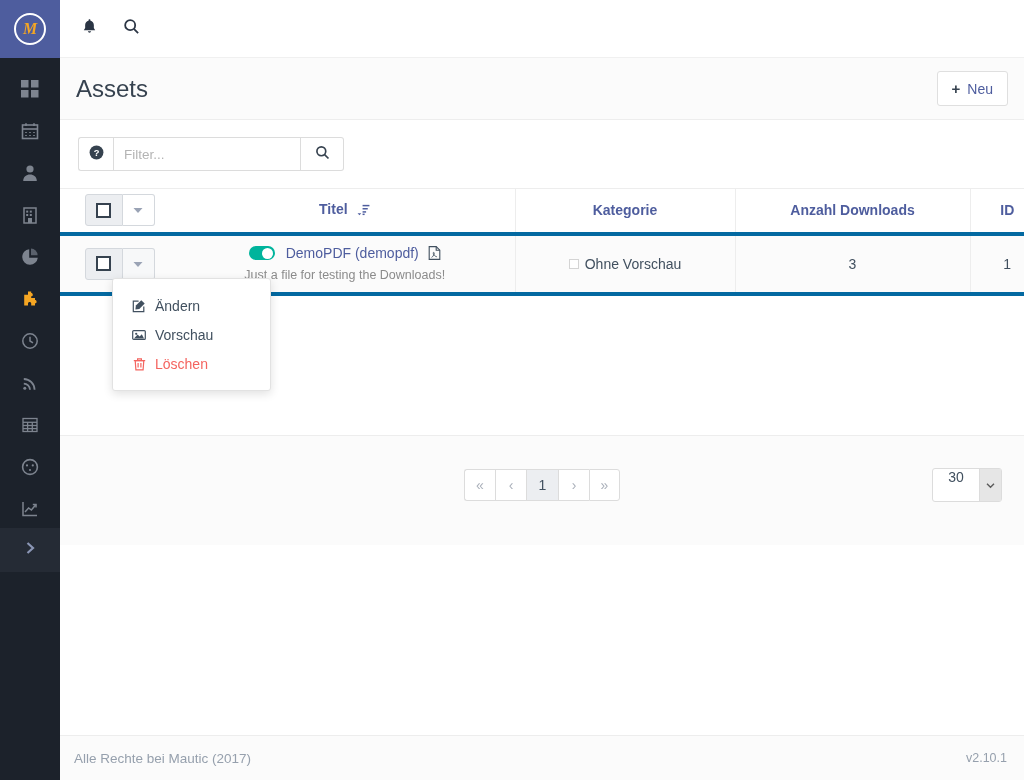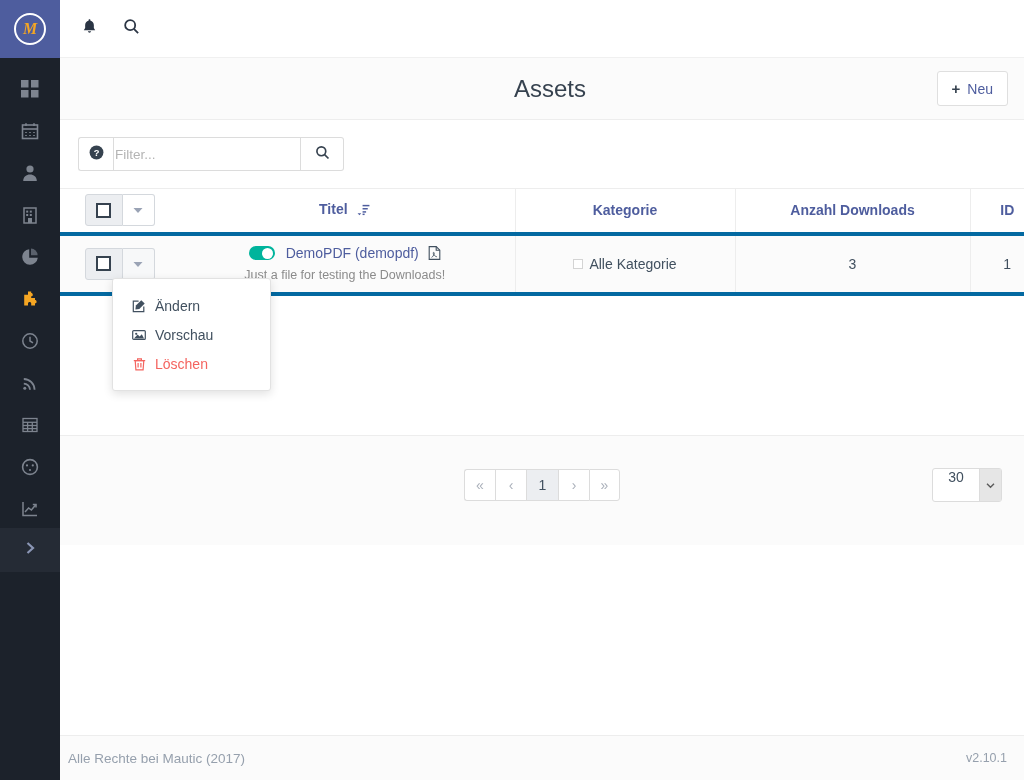--- a/index.html
+++ b/index.html
@@ -89,21 +89,21 @@
     color: #2b3544;
     display: flex; align-items: center;
   }
 
   
   #page-header {
     position: absolute; left: 60px; top: 58px;
     width: 964px; height: 62px;
     background: #fbfbfb;
     border-bottom: 1px solid #ededed;
-    display: flex; align-items: center; justify-content: center;
+    display: flex; align-items: center;
   }
   #page-title {
     margin-left: 16px;
     font-size: 24px; color: #36424f; font-weight: 400;
   }
   #new-button {
     position: absolute; right: 16px; top: 13px;
     height: 35px; padding: 0 14px;
     background: #ffffff; border: 1px solid #dfdfdf; border-radius: 3px;
     display: flex; align-items: center; gap: 7px;
@@ -125,21 +125,21 @@
   }
   #filter-group { display: flex; height: 34px; }
   #help-btn {
     width: 35px; border: 1px solid #dcdcdc; border-right: none;
     border-radius: 3px 0 0 3px; background: #ffffff;
     display: flex; align-items: center; justify-content: center;
     color: #36424f; cursor: pointer;
   }
   #filter-input {
     width: 188px; border: 1px solid #dcdcdc;
-    padding: 0 1px; font-size: 13.5px; color: #36424f;
+    padding: 0 10px; font-size: 13.5px; color: #36424f;
     font-family: "Liberation Sans", sans-serif;
     outline: none; background: #fff;
   }
   #filter-input::placeholder { color: #b4b4b4; }
   #search-btn {
     width: 43px; border: 1px solid #dcdcdc; border-left: none;
     border-radius: 0 3px 3px 0; background: #ffffff;
     display: flex; align-items: center; justify-content: center;
     color: #36424f; cursor: pointer;
   }
@@ -269,21 +269,21 @@
   }
 
   
   #footer {
     position: absolute; left: 60px; top: 735px;
     width: 964px; height: 45px;
     background: #fbfbfb;
     border-top: 1px solid #ededed;
     display: flex; align-items: center;
   }
-  #footer-left { margin-left: 8px; font-size: 13.5px; color: #96a0ad; }
+  #footer-left { margin-left: 14px; font-size: 13.5px; color: #96a0ad; }
   #footer-right { position: absolute; right: 17px; font-size: 12.5px; color: #96a0ad; }
 </style>
 </head>
 <body>
 
 <div id="sidebar">
   <div id="logo-box">
     <div class="logo-circle">
       <span>M</span>
     </div>
@@ -531,21 +531,21 @@
           <span class="file-icon">
             <svg width="13" height="14" viewBox="0 0 13 14" fill="none" stroke="currentColor" stroke-width="1.1">
                 <path d="M1.2 0.6h7l3.6 3.6v9.2H1.2z"></path>
                 <polyline points="8.2,0.6 8.2,4.2 11.8,4.2"></polyline>
                 <path d="M3.6 11.4c1.2-.6 2-2 2.5-3.4.3-.9.1-1.6-.4-1.6-.6 0-.7 1 .2 2.3.9 1.3 2 2 3 2" stroke-width="0.9"></path>
               </svg>
           </span>
           <span class="title-desc">Just a file for testing the Downloads!</span>
         </td>
         <td class="col-cat">
-          <span class="cat-box"></span><span>Alle Kategorie</span>
+          <span class="cat-box"></span><span>Ohne Vorschau</span>
         </td>
         <td class="col-dl">3</td>
         <td class="col-id">1</td>
       </tr>
     </tbody>
   </table>
 
   <div id="row-menu">
     <div class="menu-item">
       <span class="mi-icon">

